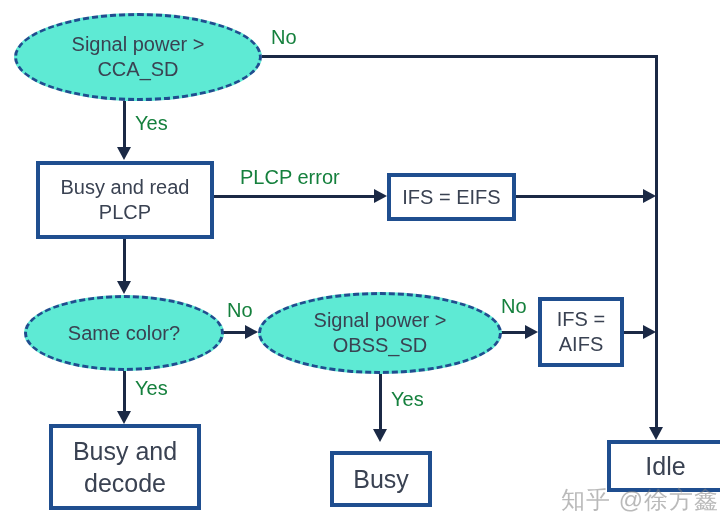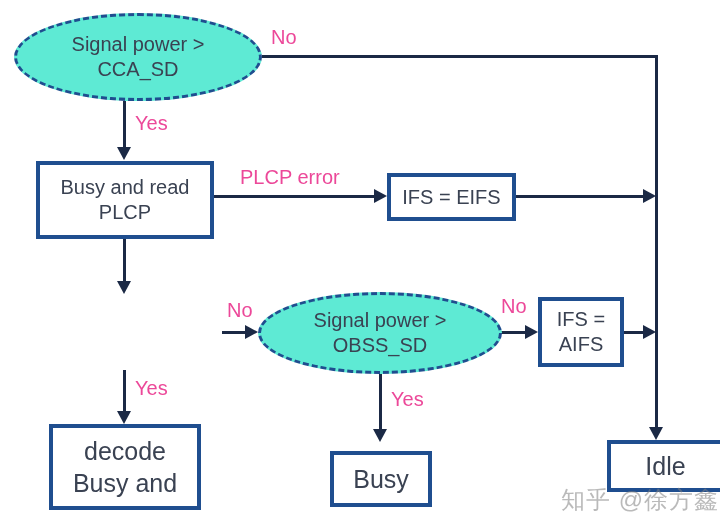--- a/index.html
+++ b/index.html
@@ -22,21 +22,21 @@
   .big .shape-text{font-size:25px;line-height:1.3;}
   
   .hline,.vline{position:absolute;background:#1b2945;}
   .hline{height:2.5px;}
   .vline{width:2.5px;}
   
   .ah{position:absolute;width:0;height:0;}
   .ah.down{border-left:7px solid transparent;border-right:7px solid transparent;border-top:13px solid #1b2945;}
   .ah.right{border-top:7px solid transparent;border-bottom:7px solid transparent;border-left:13px solid #1b2945;}
   
-  .edge-label{position:absolute;font-size:20px;color:#ec4899;white-space:nowrap;}
+  .edge-label{position:absolute;font-size:20px;color:#15803d;white-space:nowrap;}
   
   .watermark{
     position:absolute;left:561px;top:484px;font-size:24px;letter-spacing:1px;
     color:rgba(130,130,130,0.55);white-space:nowrap;
     font-family:Liberation Sans, sans-serif;
   }
 </style>
 </head>
 <body>
 
@@ -92,39 +92,42 @@
     <div class="shape-text">
       <div>Busy and read</div>
       <div>PLCP</div>
     </div>
   </div>
 
   <div class="rect" style="left:387px;top:173px;width:129px;height:48px;">
     <div class="shape-text">IFS = EIFS</div>
   </div>
 
+  <div class="ellipse" style="left:24px;top:295px;width:200px;height:76px;">
+    <div class="shape-text">Same color?</div>
+  </div>
 
   <div class="ellipse" style="left:258px;top:292px;width:244px;height:82px;">
     <div class="shape-text">
       <div>Signal power &gt;</div>
       <div>OBSS_SD</div>
     </div>
   </div>
 
   <div class="rect" style="left:538px;top:297px;width:86px;height:70px;">
     <div class="shape-text">
       <div>IFS =</div>
       <div>AIFS</div>
     </div>
   </div>
 
   <div class="rect big" style="left:49px;top:424px;width:152px;height:86px;">
     <div class="shape-text">
+      <div>Busy and</div>
       <div>decode</div>
-      <div>Busy and</div>
     </div>
   </div>
 
   <div class="rect big" style="left:330px;top:442px;width:102px;height:56px;margin-top:9px;">
     <div class="shape-text">Busy</div>
   </div>
 
   <div class="rect big" style="left:607px;top:440px;width:117px;height:52px;">
     <div class="shape-text">Idle</div>
   </div>

